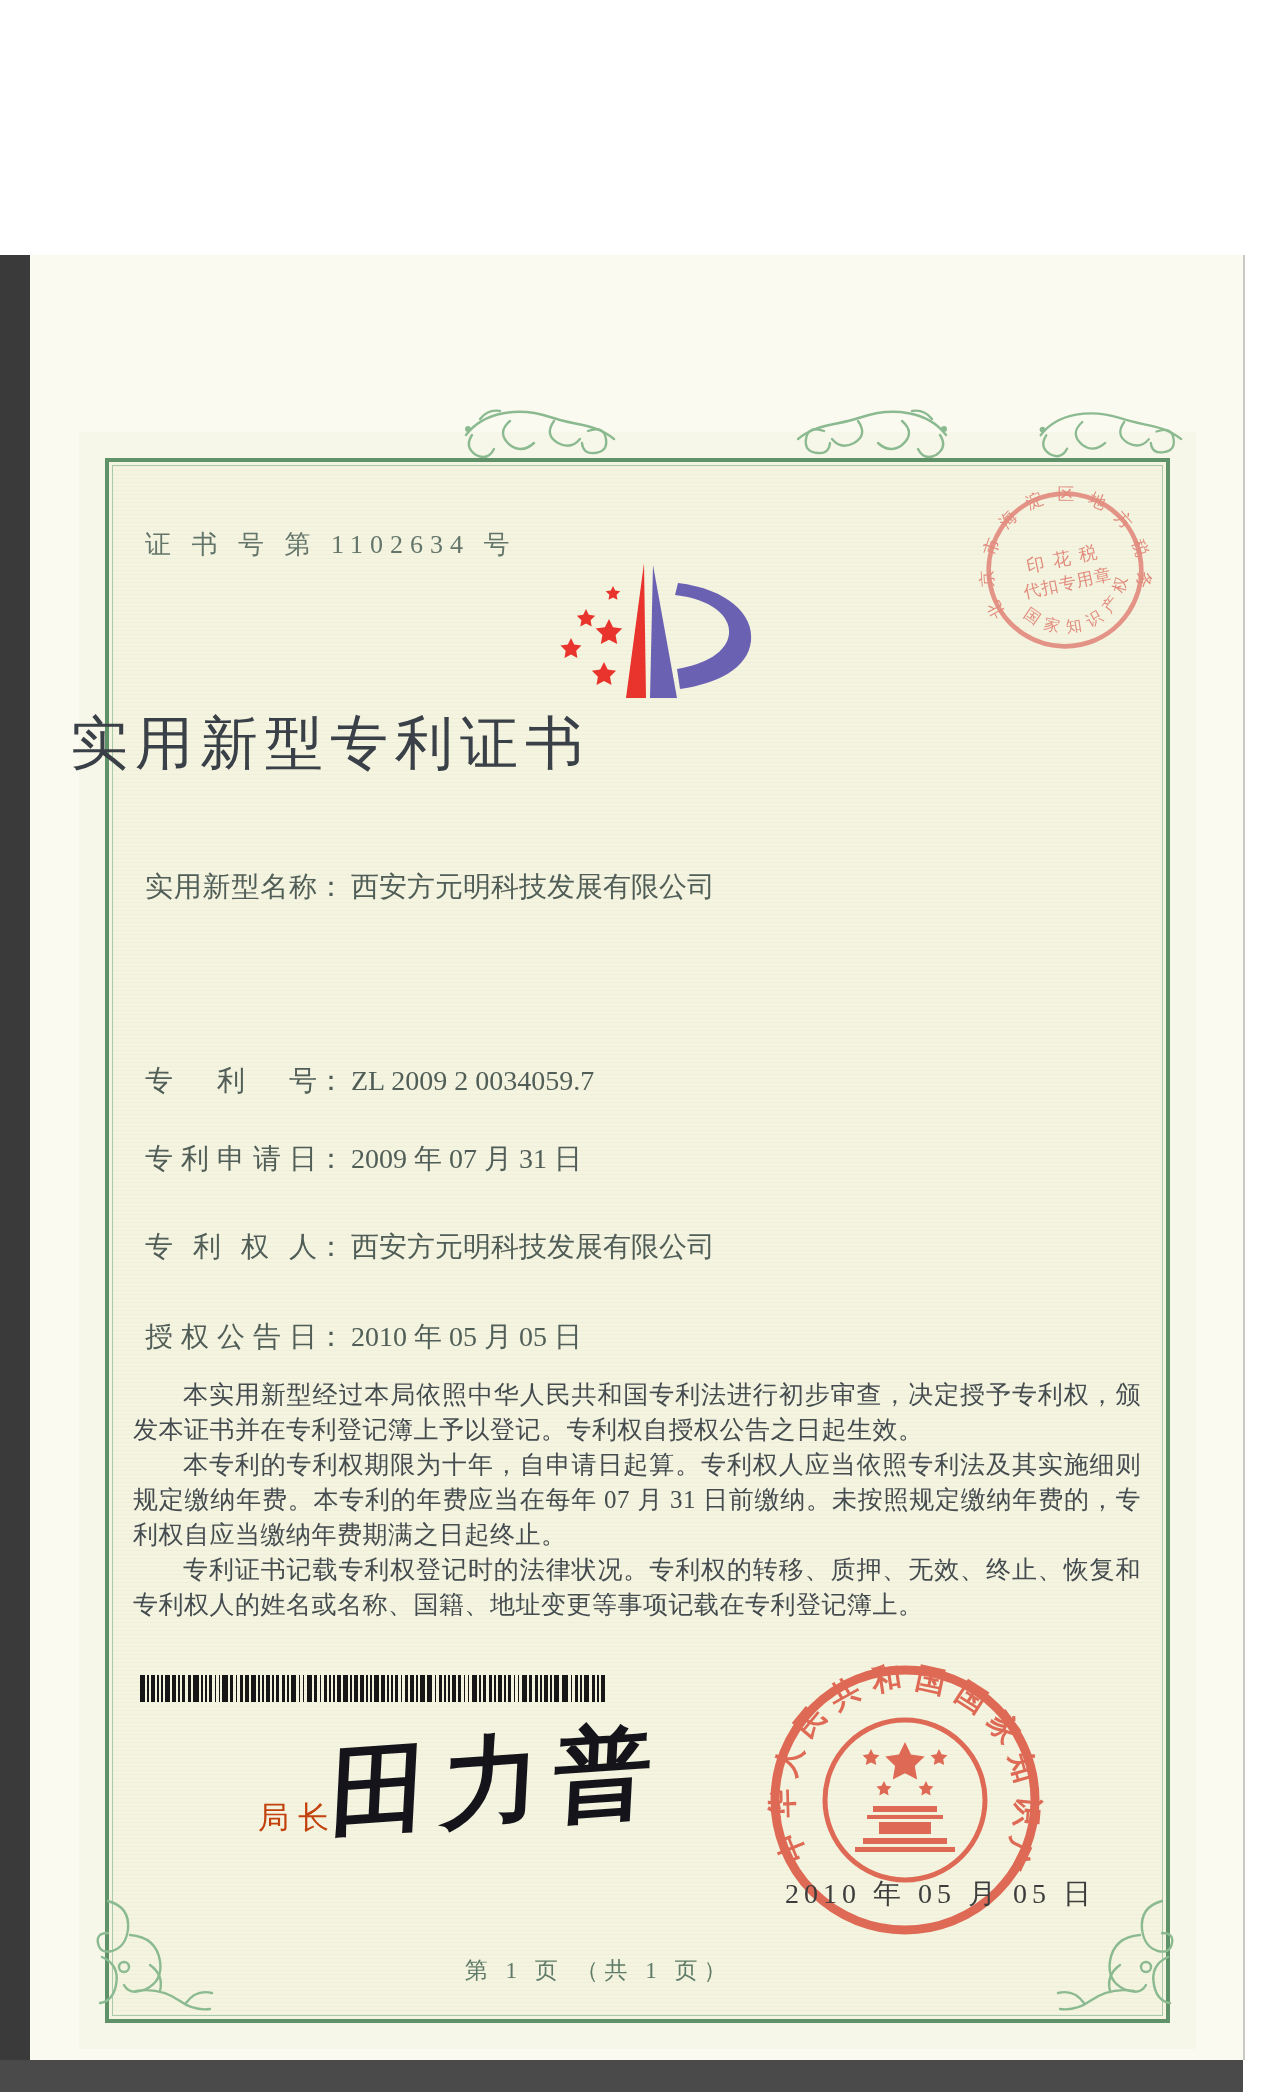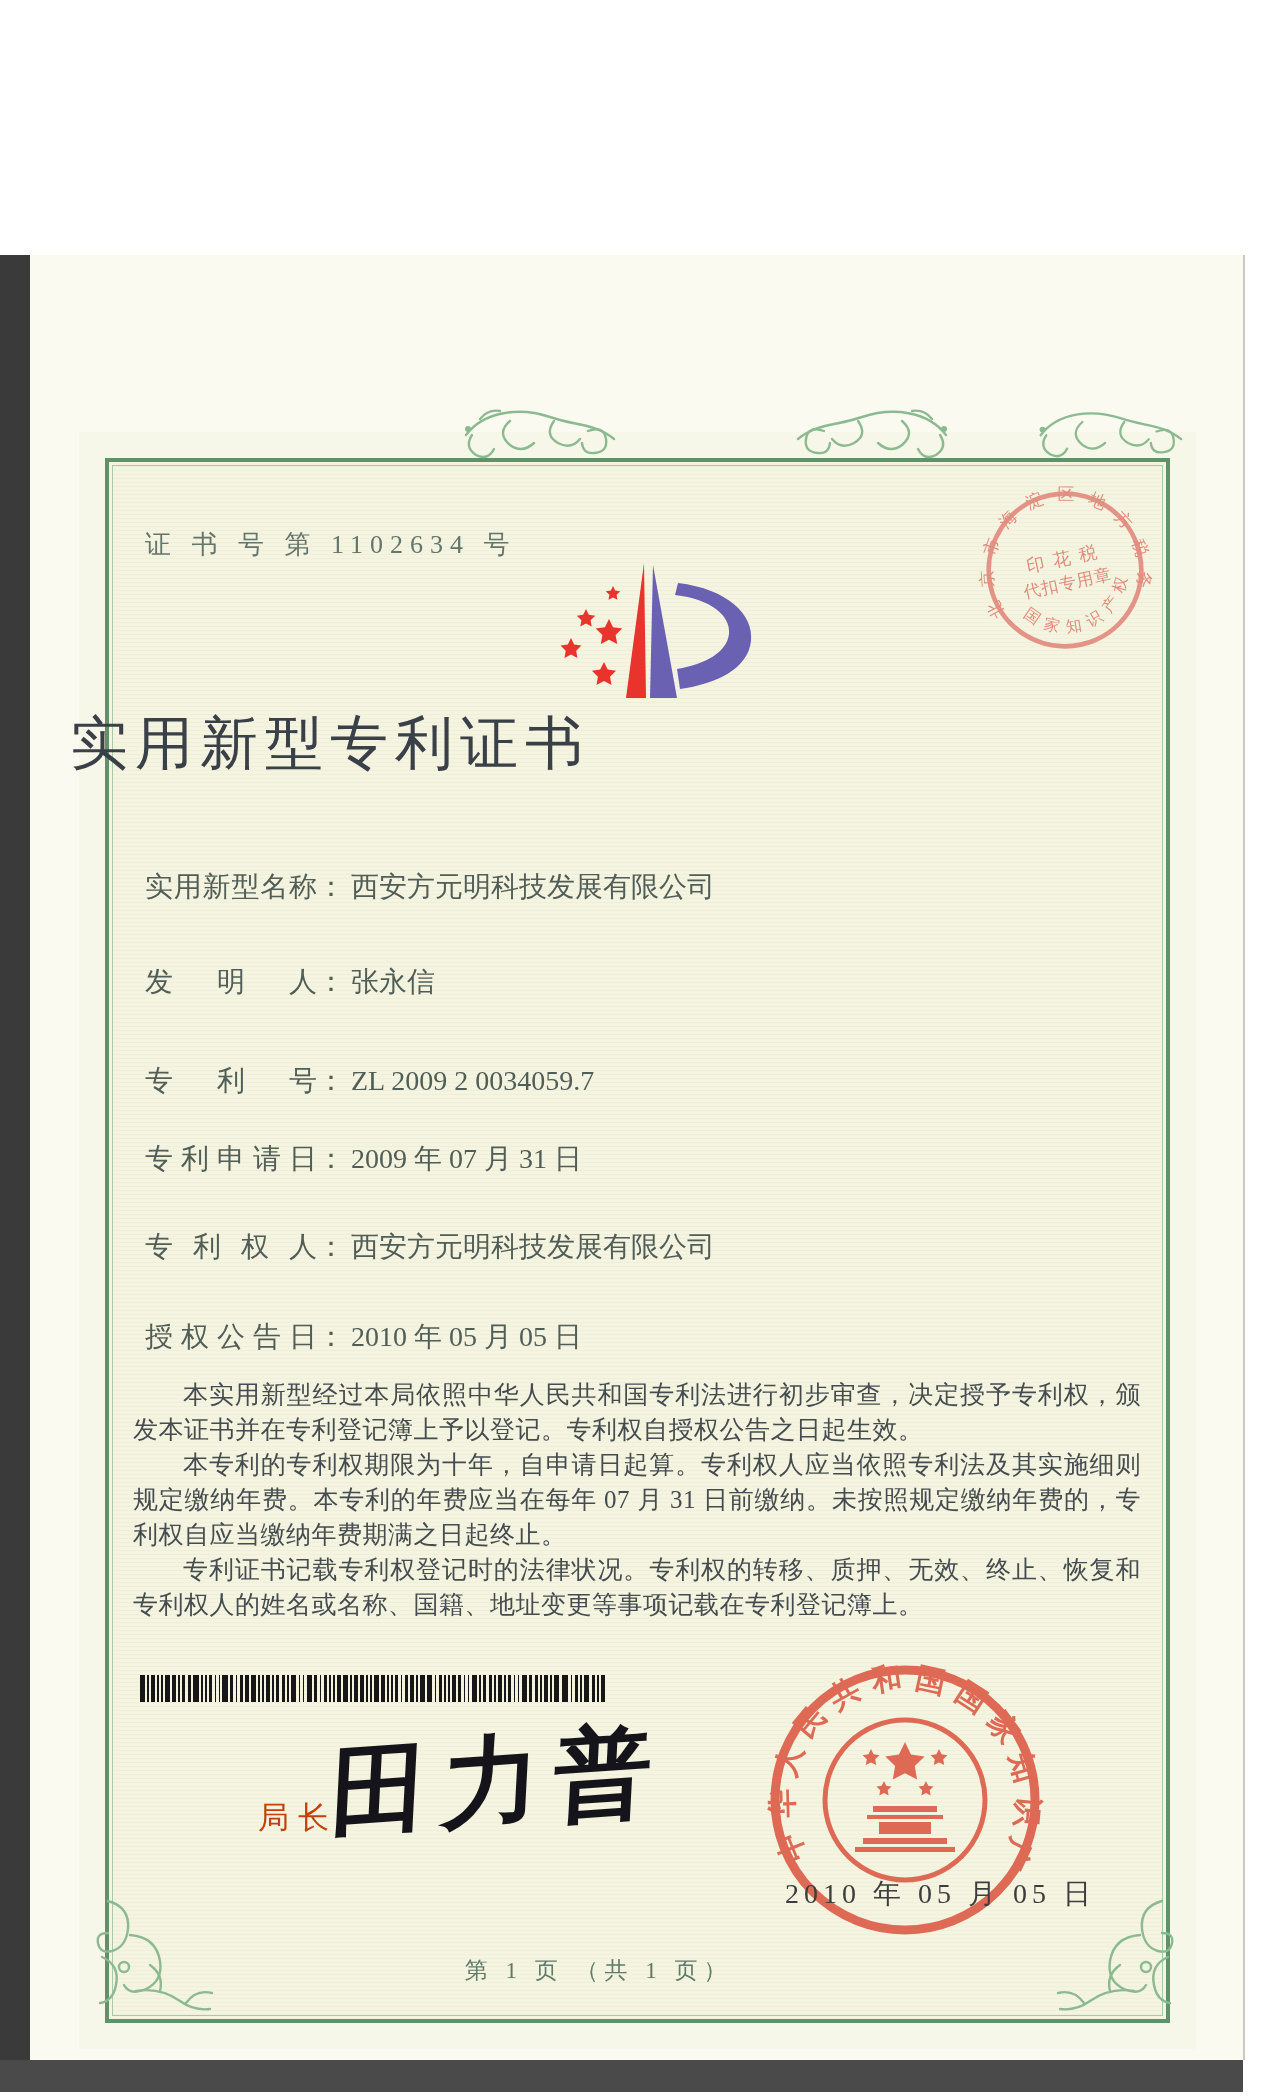--- a/index.html
+++ b/index.html
@@ -138,23 +138,20 @@
       <polygon points="123,32 147,165 120,165"></polygon>
       <path d="M148,50 C198,56 224,82 221,108 C218,136 186,151 150,156 L147,136 C176,131 197,119 199,101 C201,83 181,66 145,62 Z"></path>
     </g>
   </svg>
 
   <div id="page-title" class="abs">实用新型专利证书</div>
 
   <div class="abs field-row r1">
     <span class="field-label">实用新型名称</span><span class="field-colon">：</span><span>西安方元明科技发展有限公司</span>
   </div>
-  <div class="abs field-row r2">
-    <span class="field-label">发明人</span><span class="field-colon">：</span><span>张永信</span>
-  </div>
   <div class="abs field-row r3">
     <span class="field-label">专利号</span><span class="field-colon">：</span><span>ZL 2009 2 0034059.7</span>
   </div>
   <div class="abs field-row r4">
     <span class="field-label">专利申请日</span><span class="field-colon">：</span><span>2009 年 07 月 31 日</span>
   </div>
   <div class="abs field-row r5">
     <span class="field-label">专利权人</span><span class="field-colon">：</span><span>西安方元明科技发展有限公司</span>
   </div>
   <div class="abs field-row r6">

